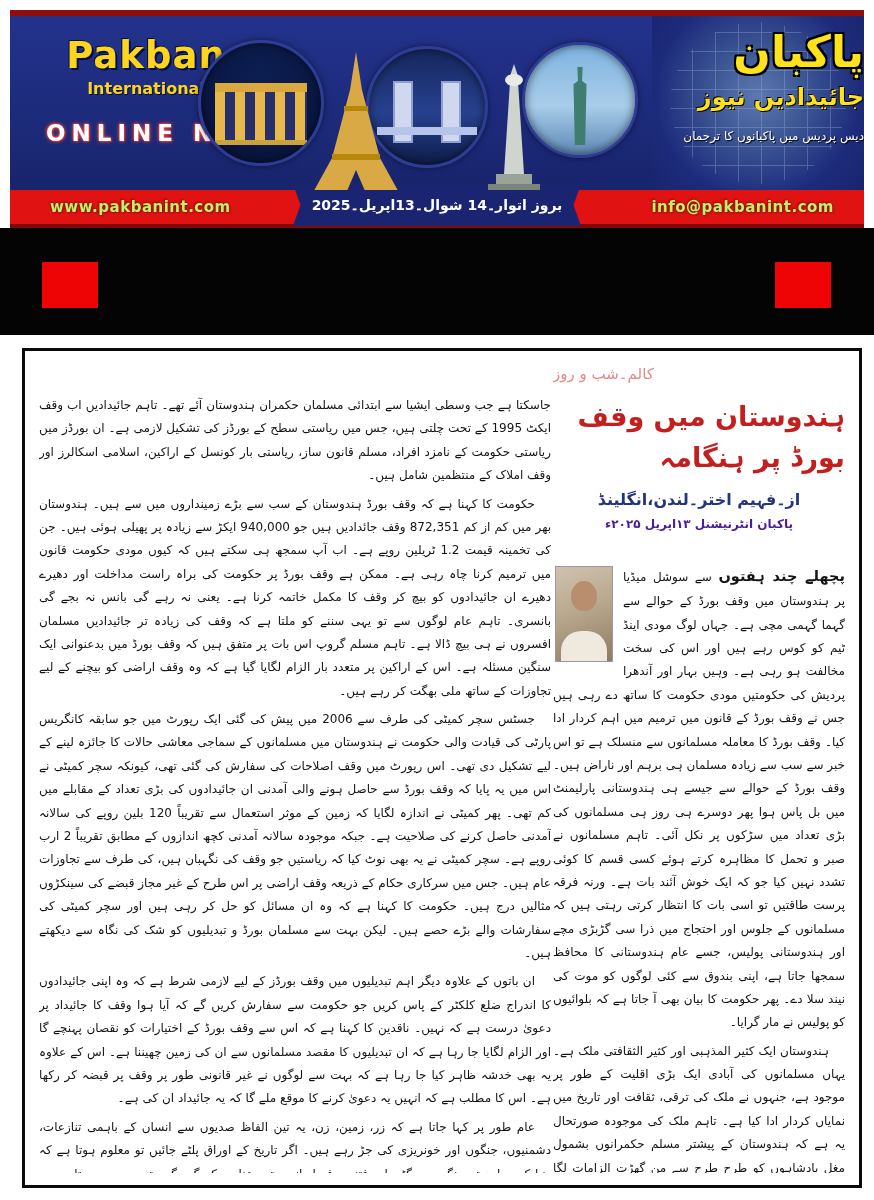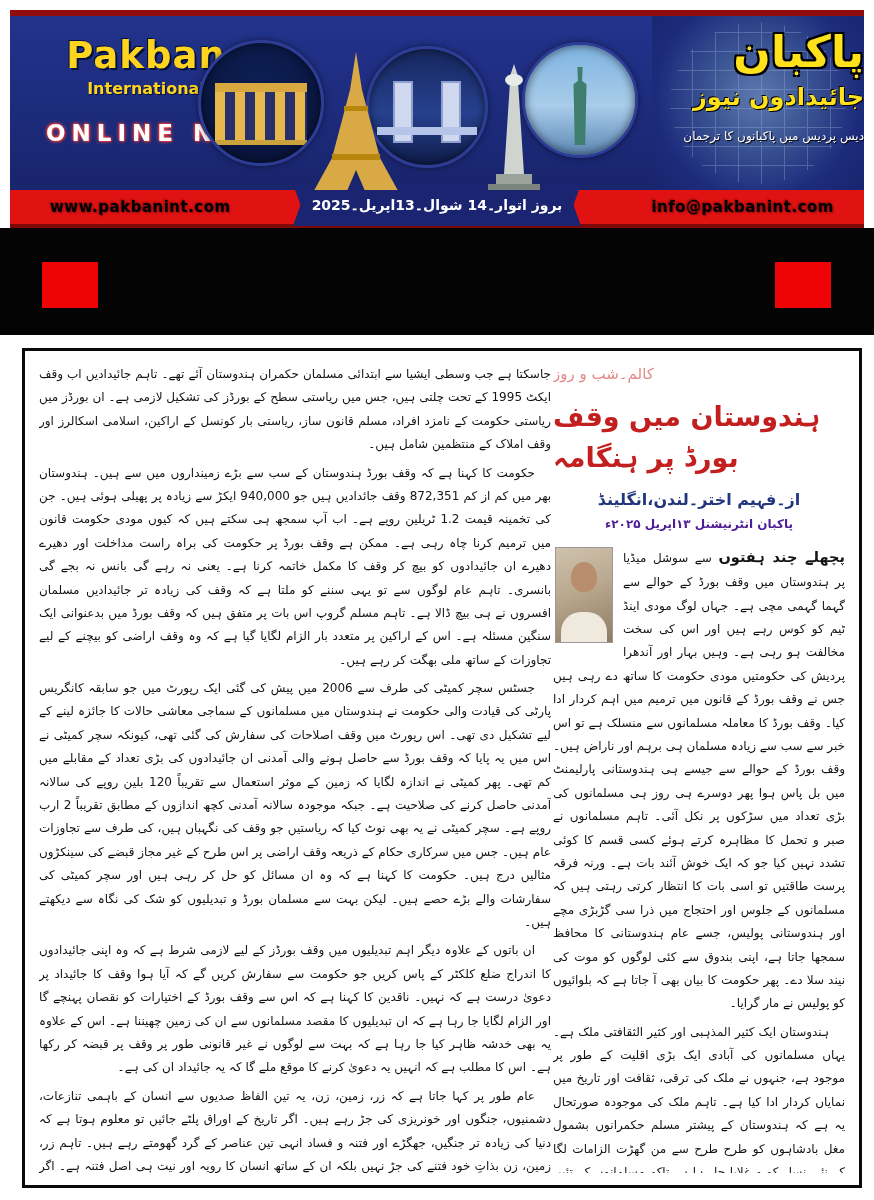--- a/index.html
+++ b/index.html
@@ -67,21 +67,21 @@
   .logo-ur .u2 { position:relative; font-size:24px; font-weight:bold; color:#ffe11c; margin-top:6px;
     text-shadow:1px 1px 0 #000, -1px -1px 0 #000; }
   .logo-ur .u3 { position:relative; font-size:12px; color:#ffffff; margin-top:18px;
     text-shadow:1px 1px 1px #000; }
   
   .infobar {
     position:absolute; left:10px; top:190px; width:854px; height:38px;
     background:#e11212; border-bottom:4px solid #7d0909;
   }
   .infobar .site, .infobar .mail {
-    position:absolute; top:8px; font-size:15px; font-weight:bold; color:#000000;
+    position:absolute; top:8px; font-size:15px; font-weight:bold; color:#bef264;
     text-shadow:1px 1px 2px #8f0d0d, -1px -1px 2px #8f0d0d; letter-spacing:.5px;
   }
   .infobar .site { left:40px; } .infobar .mail { right:30px; }
   .ribbon {
     position:absolute; left:50%; top:-6px; transform:translateX(-50%);
     width:300px; height:42px; background:#1a2470;
     clip-path:polygon(2% 0,98% 0,95.5% 50%,98% 100%,2% 100%,4.5% 50%);
     display:flex; align-items:center; justify-content:center;
     box-shadow:0 2px 3px rgba(0,0,0,.4);
   }
@@ -95,25 +95,25 @@
     position:absolute; left:22px; top:348px; width:840px; height:840px;
     background:#fff; border:3px solid #0a0a0a; padding:12px 14px; overflow:hidden;
   }
   .cols { display:flex; flex-direction:row; justify-content:space-between; height:100%; }
   .col-left { width:512px; direction:rtl; overflow:hidden; position:relative; }
   .col-right { width:292px; direction:rtl; overflow:hidden; }
   .urdu-p {
     font-size:12px; line-height:1.95; color:#141414; text-align:justify;
     margin-bottom:5px; text-indent:16px;
   }
-  .urdu-p.noindent { text-indent:0; }
+  .urdu-p.noindent { text-indent:0;margin-top:31px; }
   .lead-words { font-weight:bold; font-size:14.5px; }
   .cat { text-align:left; color:#e58787; font-size:15px; margin-top:2px; }
   .headline {
-    text-align:left; color:#c41f1f; font-size:27px; font-weight:bold;
+    text-align:right; color:#c41f1f; font-size:27px; font-weight:bold;
     line-height:1.5; margin-top:14px;
   }
   .byline { text-align:center; color:#22357e; font-size:16px; font-weight:bold; margin-top:12px; }
   .dateline { text-align:center; color:#4c1d95; font-size:12px; font-weight:bold; margin-top:8px; margin-bottom:12px; }
   .author-photo {
     float:left; width:58px; height:96px; margin:4px 10px 4px 2px;
     background:linear-gradient(160deg,#cfc2ae 0%,#b9a88e 45%,#8d7b63 100%);
     border:1px solid #9a9a9a; position:relative; overflow:hidden;
   }
   .author-photo .head { position:absolute; left:50%; top:14px; transform:translateX(-50%);
@@ -158,21 +158,21 @@
     </svg>
   </div>
 
   <div class="photo-circle c-liberty">
     <div class="statue"></div>
   </div>
 
   <div class="logo-ur">
     <div class="grid"></div>
     <div class="u1">پاکبان</div>
-    <div class="u2">جائیدادوں نیوز</div>
+    <div class="u2">جائیدادیں نیوز</div>
     <div class="u3">دیس پردیس میں پاکبانوں کا ترجمان</div>
   </div>
 </div>
 
 <div class="infobar">
   <span class="site">www.pakbanint.com</span>
   <div class="ribbon">
     <span>بروز اتوار۔14 شوال۔13اپریل۔2025</span>
   </div>
   <span class="mail">info@pakbanint.com</span>

